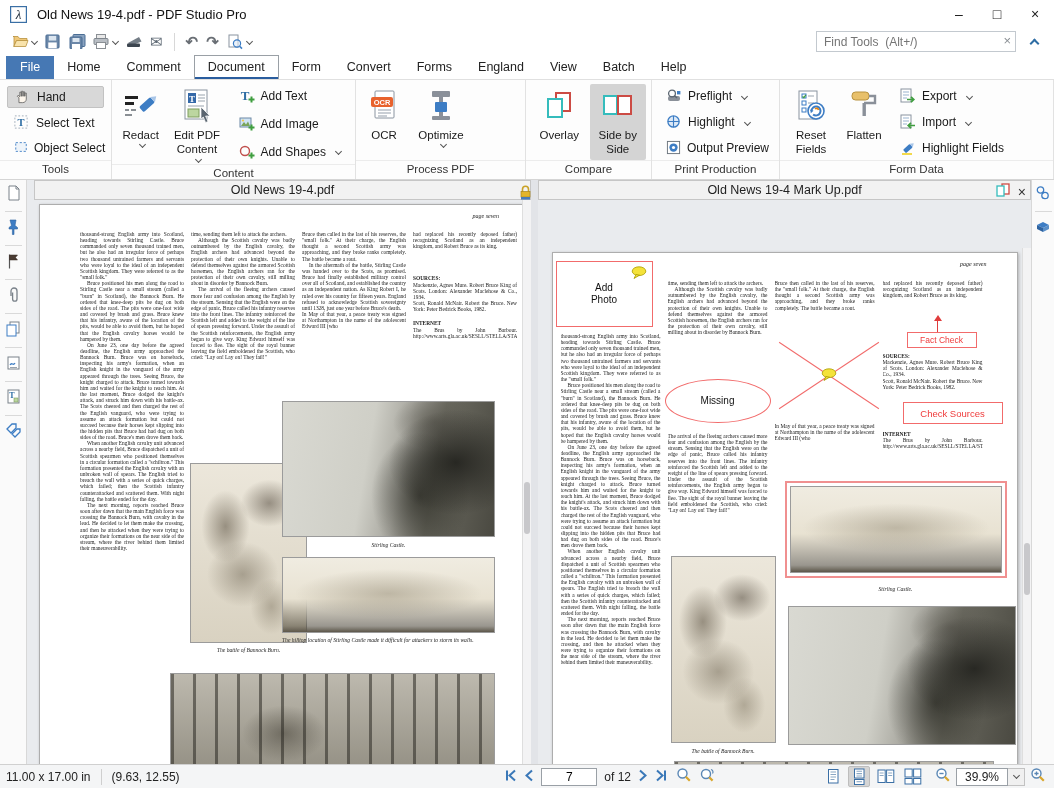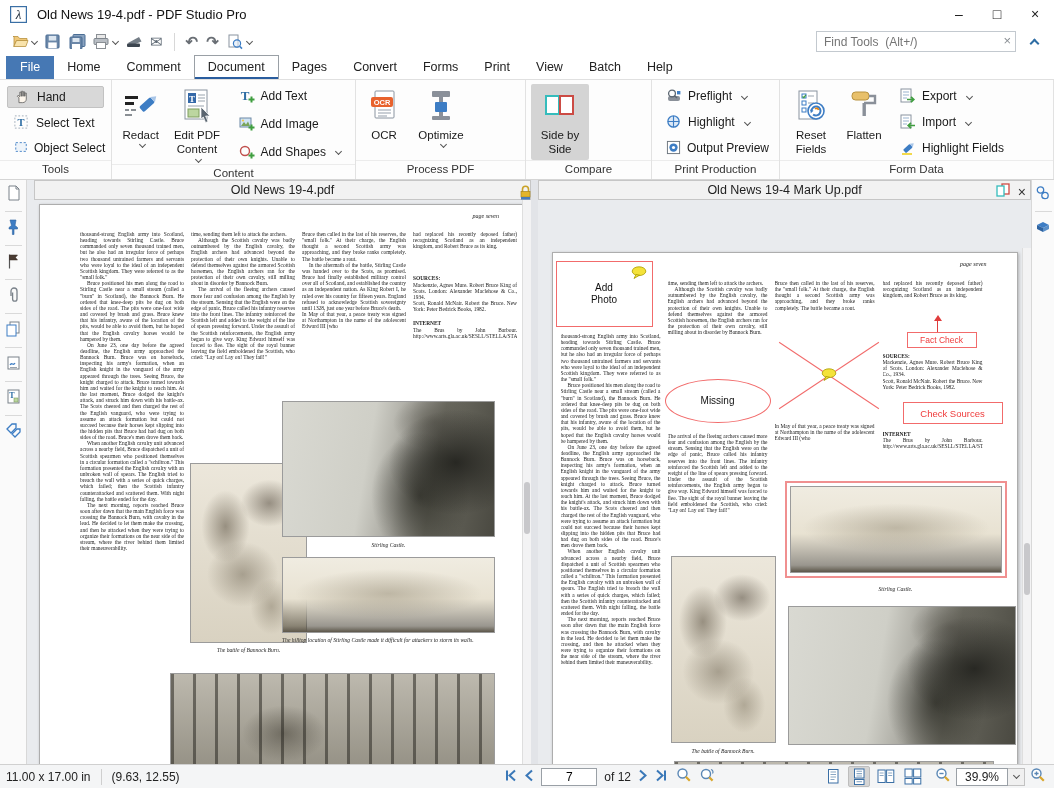--- a/index.html
+++ b/index.html
@@ -205,24 +205,24 @@
           <span class="chev-up"></span>
         </span>
     </div>
   </div>
 
   <div class="tabs">
     <span class="tab file">File</span>
     <span class="tab">Home</span>
     <span class="tab">Comment</span>
     <span class="tab active">Document</span>
-    <span class="tab">Pages</span>
+    <span class="tab">Form</span>
     <span class="tab">Convert</span>
     <span class="tab">Forms</span>
-    <span class="tab">Print</span>
+    <span class="tab">England</span>
     <span class="tab">View</span>
     <span class="tab">Batch</span>
     <span class="tab">Help</span>
   </div>
 
   <div class="ribbon">
 
     <div class="rgroup" style="width:112px">
       <div class="rgroup-body">
         <div class="vstack" style="width:100%">
@@ -336,20 +336,29 @@
             </span>
           <span>Optimize</span>
             <span class="chev"></span>
         </div>
       </div>
       <div class="rgroup-label">Process PDF</div>
     </div>
 
     <div class="rgroup" style="width:126px">
       <div class="rgroup-body">
+        <div class="bbtn" style="width:58px">
+          <span class="bicon">
+              <svg width="30" height="32" viewBox="0 0 30 32">
+                <rect x="12" y="3" width="14" height="18" fill="#fff" stroke="#cc4b44" stroke-width="2"></rect>
+                <rect x="4" y="9" width="14" height="18" fill="#fff" stroke="#35bcbc" stroke-width="2"></rect>
+              </svg>
+            </span>
+          <span>Overlay</span>
+        </div>
         <div class="bbtn active" style="width:58px">
           <span class="bicon">
               <svg width="32" height="32" viewBox="0 0 32 32">
                 <rect x="2" y="6" width="13" height="18" fill="#fff" stroke="#35bcbc" stroke-width="2"></rect>
                 <rect x="16" y="6" width="13" height="18" fill="#fff" stroke="#cc4b44" stroke-width="2"></rect>
               </svg>
             </span>
           <span>Side by Side</span>
         </div>
       </div>

